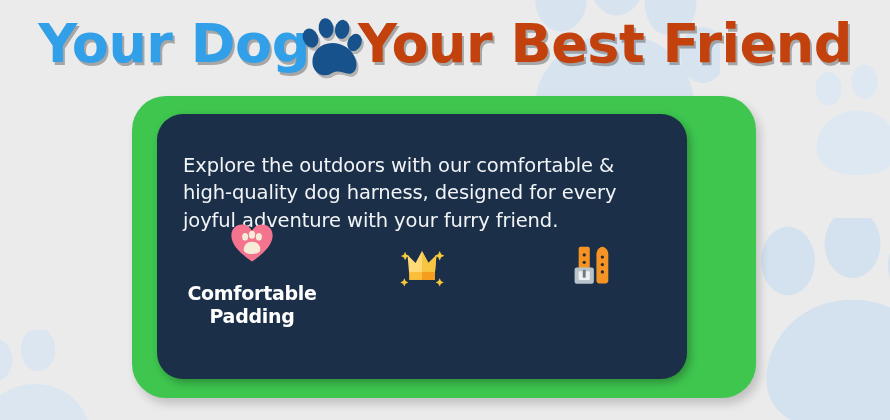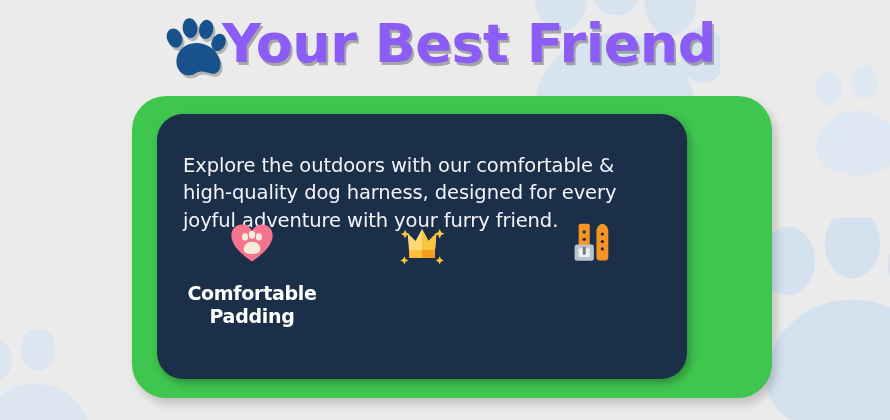--- a/index.html
+++ b/index.html
@@ -50,21 +50,21 @@
   }
   .headline-text {
     font-family: "DejaVu Sans", sans-serif;
     font-weight: bold;
     font-size: 54px;
     letter-spacing: -0.5px;
     line-height: 1;
     text-shadow: 2px 3px 0 rgba(110,110,110,0.55);
   }
   .hl-blue { color: #32a0e8; }
-  .hl-green { color: #8b5cf6; }
+  .hl-green { color: #c2410c; }
 
   .headline-paw {
     display: inline-block;
     width: 62px;
     height: 62px;
     margin: 0 -4px 0 -10px;
     position: relative;
     top: 4px;
     filter: drop-shadow(2px 3px 0 rgba(110,110,110,0.45));
   }
@@ -74,21 +74,20 @@
   .card-outer {
     position: absolute;
     left: 132px;
     top: 96px;
     width: 624px;
     height: 302px;
     background: #3ec košice;
     background: #3ec64f;
     border-radius: 34px;
     box-shadow: 4px 6px 10px rgba(0,0,0,0.18);
-    padding-left: 16px;
   }
 
   
   .card-inner {
     position: absolute;
     left: 25px;
     top: 18px;
     width: 530px;
     height: 265px;
     background: #1b3048;
@@ -111,21 +110,21 @@
     letter-spacing: -0.1px;
   }
 
   
   .features {
     position: absolute;
     left: 10px;
     top: 104px;
     width: 510px;
     display: flex;
-    align-items: flex-start;
+    align-items: center;
     justify-content: space-around;
   }
   .feature {
     width: 160px;
     display: flex;
     flex-direction: column;
     align-items: center;
     text-align: center;
   }
   .feature-icon {
@@ -192,20 +191,21 @@
         <g fill="#dee8f2">
           <ellipse cx="28" cy="24" rx="11" ry="14"></ellipse>
           <ellipse cx="58" cy="18" rx="11" ry="14"></ellipse>
           <path d="M52 42 C32 42 18 57 18 73 C18 88 32 96 52 96 C72 96 86 88 86 73 C86 57 72 42 52 42 Z"></path>
         </g>
       </svg>
     </div>
   </div>
 
   <div class="headline">
+    <span class="headline-text hl-blue">Your Dog</span>
 
     <span class="headline-paw">
       <svg viewBox="0 0 100 100" width="62" height="62">
         <g fill="#17528c">
           <ellipse cx="17" cy="34" rx="12" ry="16" transform="rotate(-22 17 34)"></ellipse>
           <ellipse cx="42" cy="18" rx="12" ry="16" transform="rotate(-8 42 18)"></ellipse>
           <ellipse cx="68" cy="20" rx="11.5" ry="15.5" transform="rotate(10 68 20)"></ellipse>
           <ellipse cx="88" cy="41" rx="11" ry="14.5" transform="rotate(24 88 41)"></ellipse>
           <path d="M52 42 C33 42 20 56 20 72 C20 85 29 94 41 94 C50 94 52 88 60 88 C70 88 78 95 86 89 C93 84 92 72 88 64 C82 51 68 42 52 42 Z"></path>
         </g>

